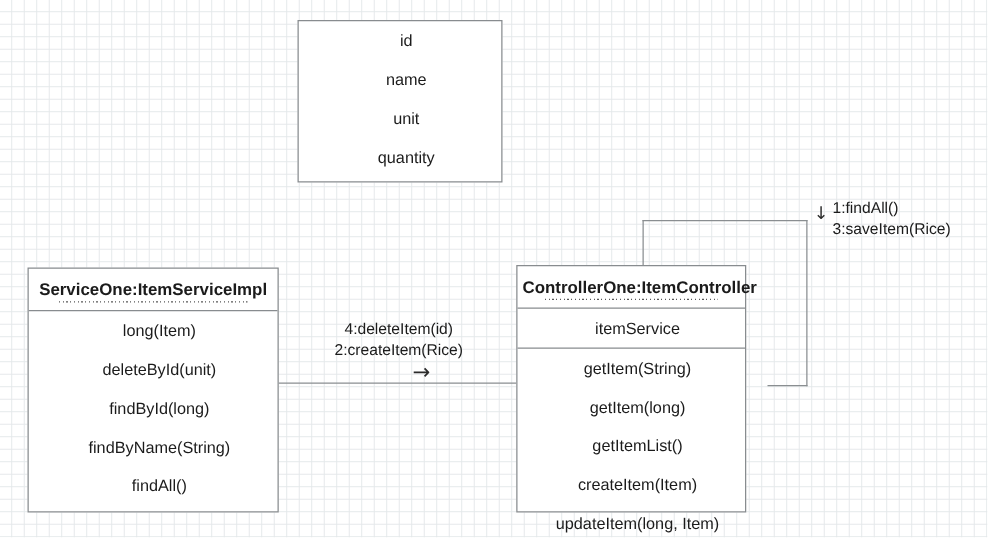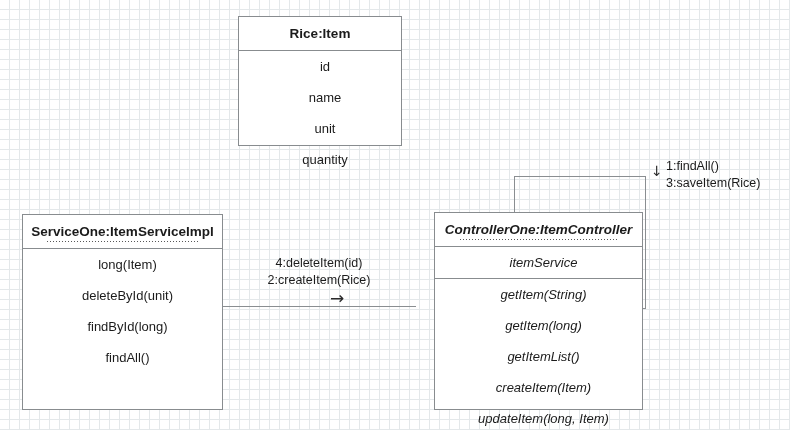--- a/index.html
+++ b/index.html
@@ -104,40 +104,40 @@
   <div class="conn-label" style="left:666px; top:158px;">1:findAll()</div>
   <div class="conn-label" style="left:666px; top:175px;">3:saveItem(Rice)</div>
 
   <div class="line-h" style="left:222px; top:306px; width:194px;"></div>
   <div class="arrow-glyph" style="left:330px; top:290px; font-size:17px;">→</div>
 
   <div class="conn-label center" style="left:246px; top:255px; width:146px;">4:deleteItem(id)</div>
   <div class="conn-label center" style="left:246px; top:272px; width:146px;">2:createItem(Rice)</div>
 
   <div class="uml-box" style="left:238px; top:16px; width:164px; height:130px;">
-    <div class="uml-title">Rice:Item</div>
     <div class="uml-section last">
       <div class="uml-row">id</div>
       <div class="uml-row">name</div>
       <div class="uml-row">unit</div>
       <div class="uml-row">quantity</div>
     </div>
   </div>
 
   <div class="uml-box" style="left:22px; top:214px; width:201px; height:196px;">
     <div class="uml-title spellcheck">ServiceOne:ItemServiceImpl</div>
     <div class="uml-section last">
       <div class="uml-row">long(Item)</div>
       <div class="uml-row">deleteById(unit)</div>
       <div class="uml-row">findById(long)</div>
+      <div class="uml-row">findByName(String)</div>
       <div class="uml-row">findAll()</div>
     </div>
   </div>
 
-  <div class="uml-box" style="left:434px; top:212px; width:209px; height:198px;font-style:italic;">
+  <div class="uml-box" style="left:413px; top:212px; width:184px; height:198px;">
     <div class="uml-title spellcheck">ControllerOne:ItemController</div>
     <div class="uml-section">
       <div class="uml-row">itemService</div>
     </div>
     <div class="uml-section last">
       <div class="uml-row">getItem(String)</div>
       <div class="uml-row">getItem(long)</div>
       <div class="uml-row">getItemList()</div>
       <div class="uml-row">createItem(Item)</div>
       <div class="uml-row">updateItem(long, Item)</div>

